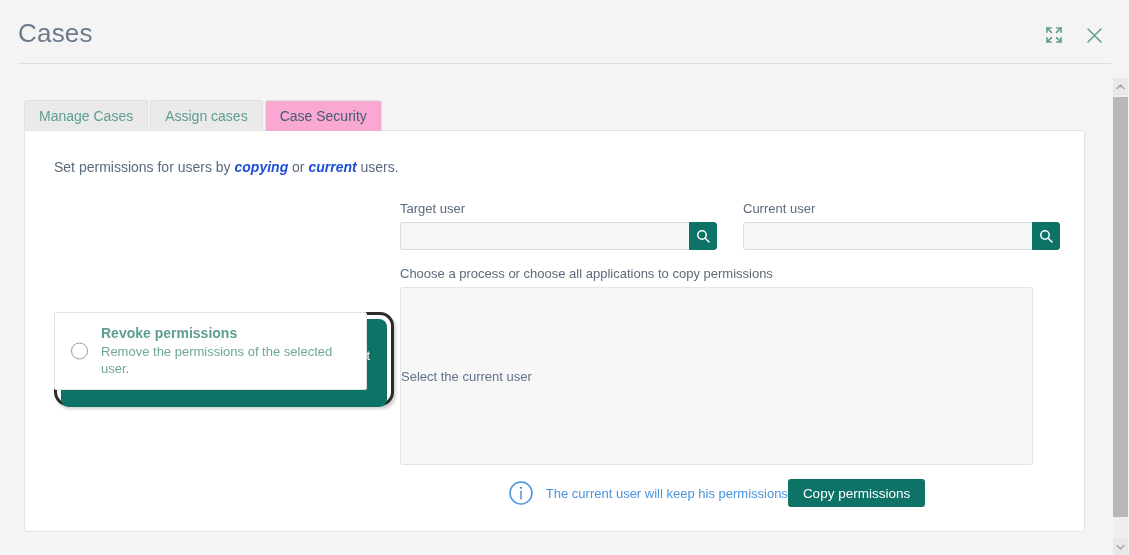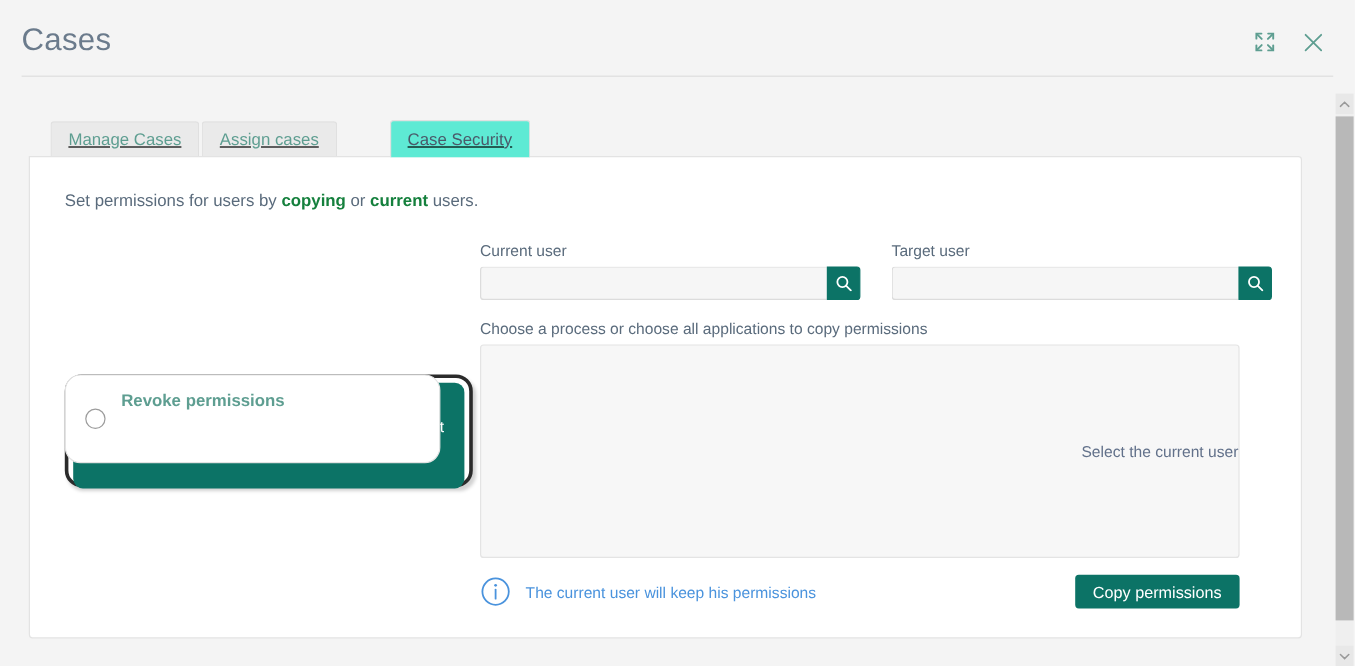--- a/index.html
+++ b/index.html
@@ -35,46 +35,46 @@
   }
   .icon-btn svg { display: block; }
 
   
   .panel {
     position: absolute; left: 24px; top: 100px; width: 1061px; height: 432px;
   }
 
   
   .tabbar {
-    position: absolute; left: 18px; top: 0; height: 31px;
-    display: flex; align-items: center; text-decoration: underline;
+    position: absolute; left: 0; top: 0; height: 31px;
+    display: flex; align-items: flex-start;
   }
   .tab {
     height: 30px; padding: 0 14px;
     display: flex; align-items: center; justify-content: center;
     font-size: 14px; color: #5e9e91;
     background: #eaeaea; border: 1px solid #e0e0e0; border-bottom: none;
     border-top-left-radius: 3px; border-top-right-radius: 3px;
     margin-right: 2px; cursor: pointer; white-space: nowrap;
   }
   .tab.active {
-    background: #5eead4; color: #4a5a6a; height: 31px;
-    border-color: #e0e0e0; position: relative; z-index: 3; margin-left: 42px;
+    background: #f9a8d4; color: #4a5a6a; height: 31px;
+    border-color: #e0e0e0; position: relative; z-index: 3;
   }
 
   .panel-body {
     position: absolute; left: 0; top: 30px; width: 1061px; height: 402px;
     background: #ffffff; border: 1px solid #e3e3e3; border-radius: 0 3px 3px 3px;
   }
 
   .intro {
     position: absolute; left: 29px; top: 28px;
     font-size: 14px; color: #5a6b7c;
   }
-  .intro b { font-weight: 700; color: #15803d; }
+  .intro b { font-weight: 700; color: #1d4ed8; font-style: italic; }
 
   
   .options { position: absolute; left: 29px; top: 75px; width: 340px; }
 
   .opt-card-wrap { position: relative; }
 
   .opt-card {
     position: relative; width: 317px; min-height: 88px;
     border-radius: 9px; padding: 12px 14px 13px 44px;
     cursor: pointer;
@@ -87,21 +87,21 @@
   }
   .opt-card.selected {
     position: absolute; left: 7px; top: 7px; width: 326px; height: 80px;
     background: #0c7366; border-radius: 8px; padding: 9px 14px 10px 46px;
   }
   .opt-card.selected .opt-title { color: #ffffff; font-weight: 700; font-size: 14px; }
   .opt-card.selected .opt-desc  { color: #ffffff; font-size: 13px; }
 
   .opt-card.plain {
     margin-top: 106px; width: 313px; min-height: 74px;
-    background: #ffffff; border: 1px solid #e3e3e3; border-radius: 13px;
+    background: #ffffff; border: 1px solid #e3e3e3; border-radius: 2px;
     padding: 11px 14px 12px 46px;
   }
   .opt-card.plain .opt-title { color: #5e9e91; font-weight: 700; font-size: 14px; }
   .opt-card.plain .opt-desc  { color: #6fa79b; font-size: 13px; }
 
   .opt-title { line-height: 18px; margin-bottom: 1px; }
   .opt-desc  { line-height: 17px; }
 
   .radio {
     position: absolute; left: 16px; top: 50%; transform: translateY(-50%);
@@ -134,27 +134,27 @@
     border-radius: 0 3px 3px 0; display: flex; align-items: center;
     justify-content: center; cursor: pointer; color: #ffffff;
   }
 
   .process-label {
     margin-top: 16px; font-size: 13px; color: #5a6b7c; display: block;
   }
   .process-box {
     margin-top: 6px; width: 633px; height: 178px;
     background: #f7f7f7; border: 1px solid #e4e4e4; border-radius: 3px;
-    display: flex; align-items: center; justify-content: flex-end;
+    display: flex; align-items: center; justify-content: flex-start;
   }
   .process-empty { font-size: 13px; color: #62718a; }
 
   .bottom-row {
     margin-top: 14px; width: 633px;
-    display: flex; align-items: center; justify-content: space-between;
+    display: flex; align-items: center; justify-content: center;
   }
   .info-wrap { display: flex; align-items: center; gap: 12px; }
   .info-icon { width: 26px; height: 26px; color: #4a93dd; }
   .info-text { font-size: 13px; color: #4a93dd; }
   .primary-btn {
     background: #0c7366; color: #ffffff; border: none; border-radius: 3px;
     height: 28px; padding: 0 15px; font-size: 13.5px; cursor: pointer;
     font-family: "Liberation Sans", sans-serif;
   }
 
@@ -220,53 +220,54 @@
           <div class="opt-selected-ring"></div>
           <div class="opt-card selected">
             <span class="radio on"></span>
             <div class="opt-title">Copy permissions</div>
             <div class="opt-desc">Assign the same permissions that the Current user has, to the Target user selected.</div>
           </div>
 
           <div class="opt-card plain">
             <span class="radio off"></span>
             <div class="opt-title">Revoke permissions</div>
+            <div class="opt-desc">Remove the permissions of the selected user.</div>
           </div>
         </div>
 
       </div>
 
       <div class="right">
 
         <div class="field-row">
+          <div class="field">
+            <span class="field-label">Target user</span>
+            <div class="input-group">
+              <input class="text-input" type="text" value="" style="">
+              <div class="search-btn">
+                <svg width="14" height="14" viewBox="0 0 14 14" fill="none" stroke="currentColor" stroke-width="1.5" stroke-linecap="round">
+                  <circle cx="6" cy="6" r="4.2"></circle>
+                    <path d="M9.2 9.2L13 13"></path>
+                </svg>
+              </div>
+            </div>
+          </div>
+
           <div class="field">
             <span class="field-label">Current user</span>
             <div class="input-group">
               <input class="text-input" type="text" value="" style="">
               <div class="search-btn">
                 <svg width="14" height="14" viewBox="0 0 14 14" fill="none" stroke="currentColor" stroke-width="1.5" stroke-linecap="round">
                   <circle cx="6" cy="6" r="4.2"></circle>
                     <path d="M9.2 9.2L13 13"></path>
                 </svg>
               </div>
             </div>
           </div>
-
-          <div class="field">
-            <span class="field-label">Target user</span>
-            <div class="input-group">
-              <input class="text-input" type="text" value="" style="">
-              <div class="search-btn">
-                <svg width="14" height="14" viewBox="0 0 14 14" fill="none" stroke="currentColor" stroke-width="1.5" stroke-linecap="round">
-                  <circle cx="6" cy="6" r="4.2"></circle>
-                    <path d="M9.2 9.2L13 13"></path>
-                </svg>
-              </div>
-            </div>
-          </div>
         </div>
 
         <span class="process-label">Choose a process or choose all applications to copy permissions</span>
 
         <div class="process-box">
           <span class="process-empty">Select the current user</span>
         </div>
 
         <div class="bottom-row">
           <div class="info-wrap">

